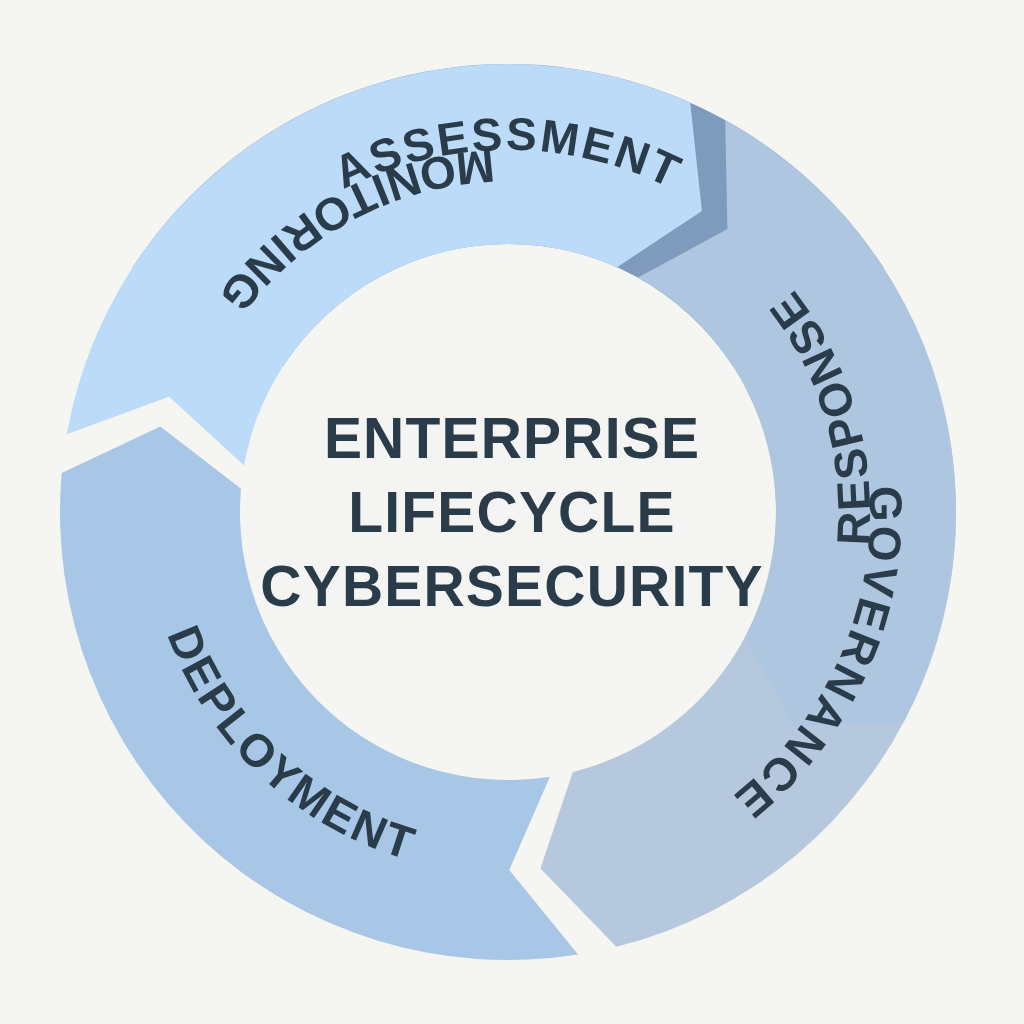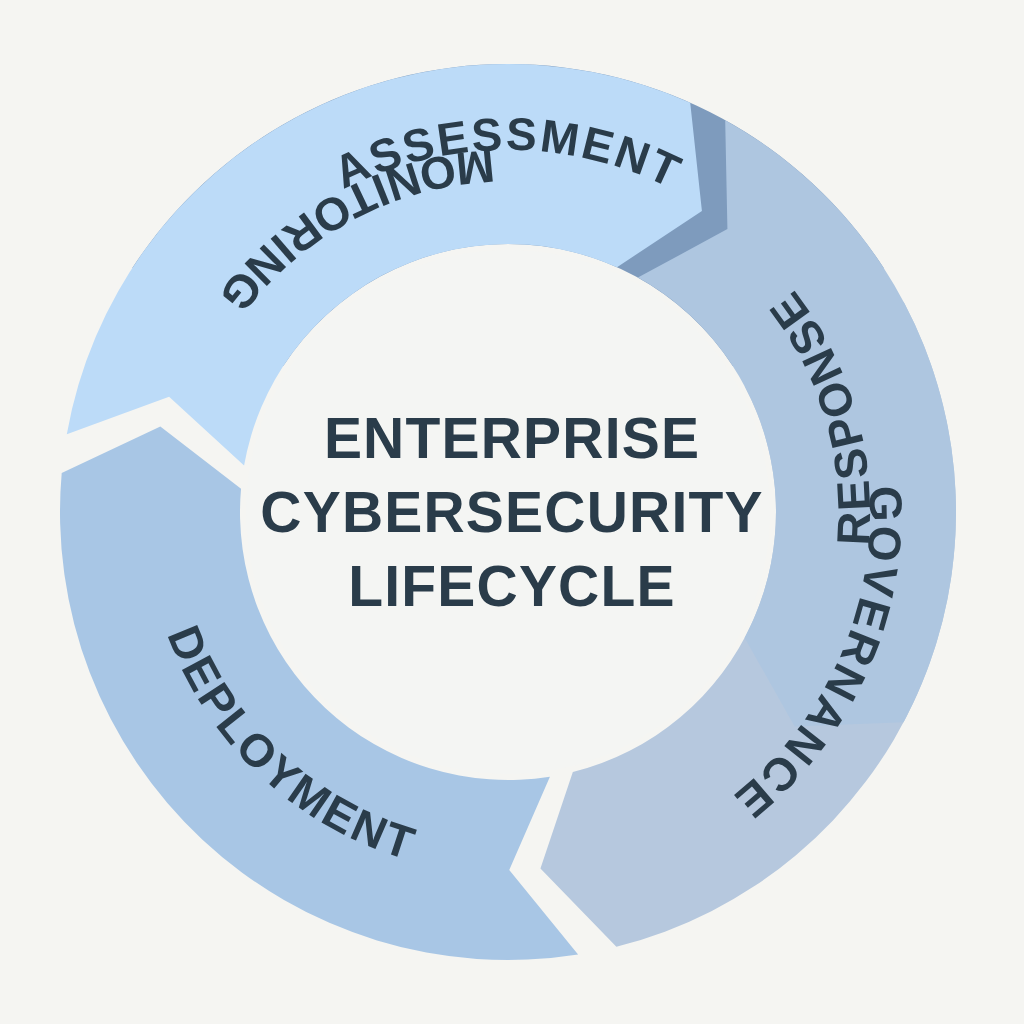--- a/index.html
+++ b/index.html
@@ -84,17 +84,17 @@
         <text class="arc-label" fill="#2a3c4a"><textPath xlink:href="#arc-assessment" href="#arc-assessment" startOffset="50%" text-anchor="middle">ASSESSMENT</textPath></text>
         <text class="arc-label" fill="#2a3c4a"><textPath xlink:href="#arc-governance" href="#arc-governance" startOffset="50%" text-anchor="middle">GOVERNANCE</textPath></text>
         <text class="arc-label" fill="#2a3c4a"><textPath xlink:href="#arc-deployment" href="#arc-deployment" startOffset="50%" text-anchor="middle">DEPLOYMENT</textPath></text>
         <text class="arc-label" fill="#2a3c4a"><textPath xlink:href="#arc-monitoring" href="#arc-monitoring" startOffset="50%" text-anchor="middle">MONITORING</textPath></text>
         <text class="arc-label" fill="#2a3c4a"><textPath xlink:href="#arc-response" href="#arc-response" startOffset="50%" text-anchor="middle">RESPONSE</textPath></text>
       </g>
   </svg>
 
   <div class="center-text">
     <div>ENTERPRISE</div>
+    <div>LIFECYCLE</div>
     <div>CYBERSECURITY</div>
-    <div>LIFECYCLE</div>
   </div>
 
 </div>
 
 </body></html>

